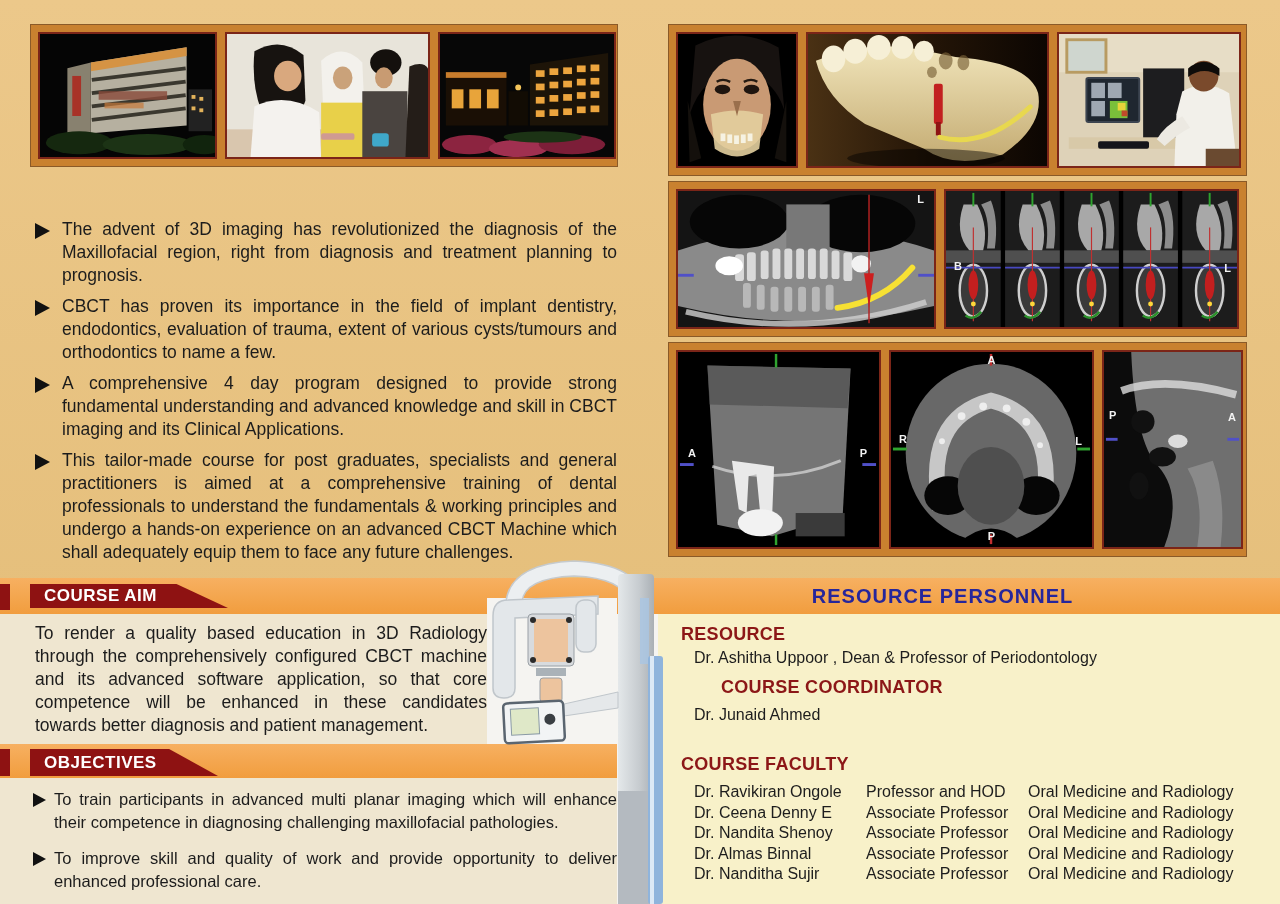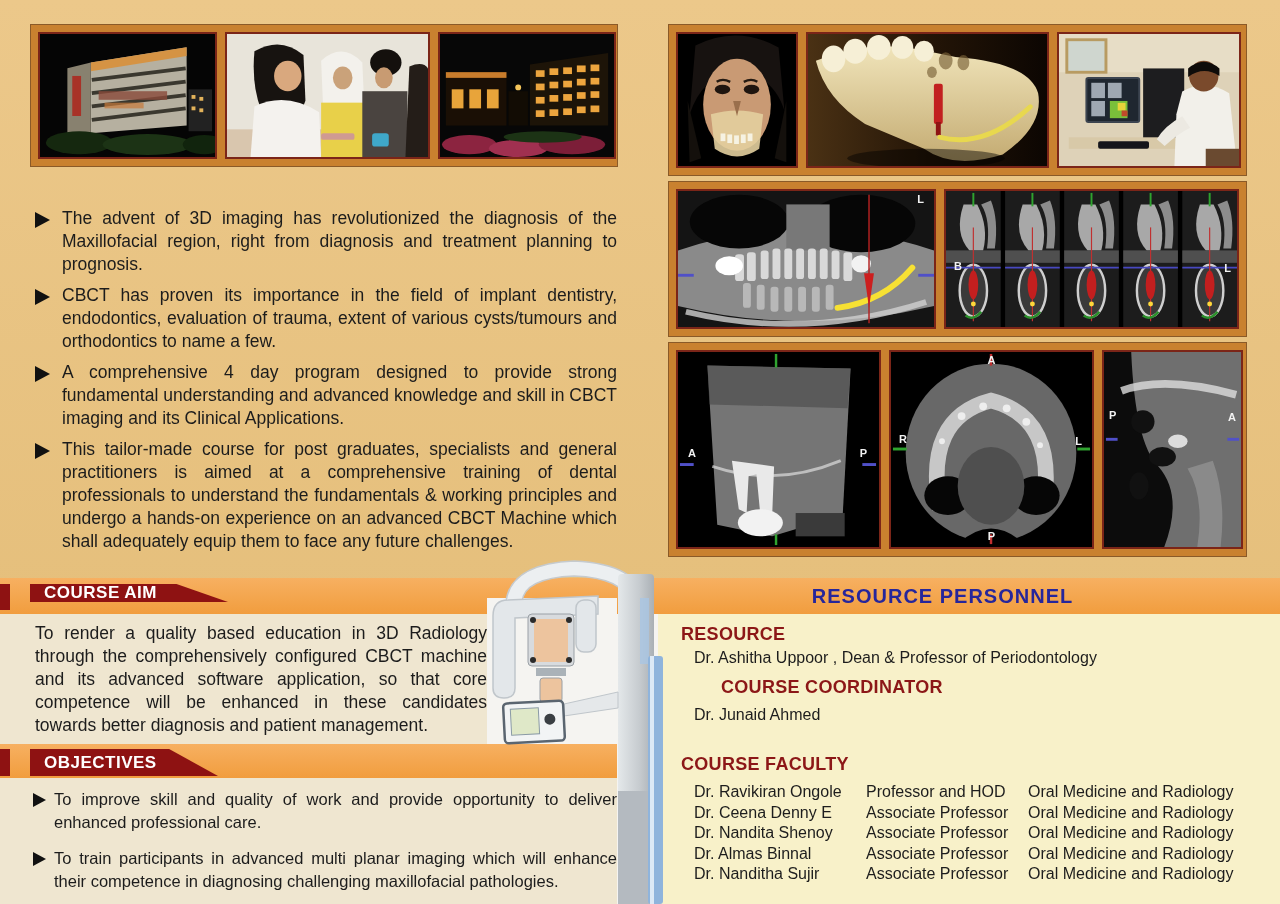--- a/index.html
+++ b/index.html
@@ -21,21 +21,21 @@
   .ribbon{position:absolute;background:#8e1212;color:#fff;font-weight:bold;
           font-size:17px;display:flex;align-items:center;padding-left:14px;
           box-sizing:border-box;letter-spacing:.5px;
           clip-path:polygon(0 0,74% 0,100% 100%,0 100%);}
   .sliver{position:absolute;left:0;width:10px;background:#8e1212;}
   .creamL{position:absolute;left:0;top:614px;width:622px;height:290px;background:#efe6d0;}
   .creamR{position:absolute;left:655px;top:614px;width:625px;height:290px;background:#f8f1c9;}
   .whiteA{position:absolute;left:487px;top:598px;width:130px;height:146px;background:#f5f4f1;}
   .whiteB{position:absolute;left:617px;top:614px;width:41px;height:290px;background:#f5f4f1;}
   
-  .bullets{position:absolute;left:35px;top:207px;width:582px;}
+  .bullets{position:absolute;left:35px;top:218px;width:582px;}
   .bullet{display:flex;margin-bottom:8px;}
   .tri{flex:none;width:0;height:0;margin:5px 12px 0 0;
        border-left:15px solid #111;border-top:8px solid transparent;border-bottom:8px solid transparent;}
   .tri.small{border-left-width:13px;border-top-width:7px;border-bottom-width:7px;margin-right:8px;}
   .btext{text-align:justify;font-size:17.5px;line-height:23px;}
   .aim-body{position:absolute;left:35px;top:622px;width:452px;
             text-align:justify;font-size:17.5px;line-height:23px;}
   .objs{position:absolute;left:33px;top:788px;width:584px;}
   .obj{display:flex;margin-bottom:13px;}
   .otext{text-align:justify;font-size:16.5px;line-height:23px;}
@@ -377,38 +377,38 @@
   </div>
 
   <div class="band"></div>
   <div class="creamL"></div>
   <div class="creamR"></div>
   <div class="band2"></div>
   <div class="whiteA"></div>
   <div class="whiteB"></div>
 
   <div class="sliver" style="top:584px;height:26px;"></div>
-  <div class="ribbon" style="left:30px;top:584px;width:198px;height:18px;">
+  <div class="ribbon" style="left:30px;top:584px;width:198px;height:24px;">
     <span>COURSE AIM</span>
   </div>
   <div class="sliver" style="top:749px;height:27px;"></div>
   <div class="ribbon" style="left:30px;top:749px;width:188px;height:27px;">
     <span>OBJECTIVES</span>
   </div>
 
   <div class="aim-body">To render a quality based education in 3D Radiology through the comprehensively configured CBCT machine and its advanced software application, so that core competence will be enhanced in these candidates towards better diagnosis and patient management.</div>
 
   <div class="objs">
     <div class="obj">
       <span class="tri small"></span>
-      <div class="otext">To improve skill and quality of work and provide opportunity to deliver enhanced professional care.</div>
+      <div class="otext">To train participants in advanced multi planar imaging which will enhance their competence in diagnosing challenging maxillofacial pathologies.</div>
     </div>
     <div class="obj">
       <span class="tri small"></span>
-      <div class="otext">To train participants in advanced multi planar imaging which will enhance their competence in diagnosing challenging maxillofacial pathologies.</div>
+      <div class="otext">To improve skill and quality of work and provide opportunity to deliver enhanced professional care.</div>
     </div>
   </div>
 
   <div class="rp-title">RESOURCE PERSONNEL</div>
 
   <div class="head" style="left:681px;top:624px;">RESOURCE</div>
   <div class="pline" style="left:694px;top:649px;">Dr. Ashitha Uppoor , Dean &amp; Professor of Periodontology</div>
 
   <div class="head" style="left:681px;top:677px;margin-left:40px;">COURSE COORDINATOR</div>
   <div class="pline" style="left:694px;top:706px;">Dr. Junaid Ahmed</div>

